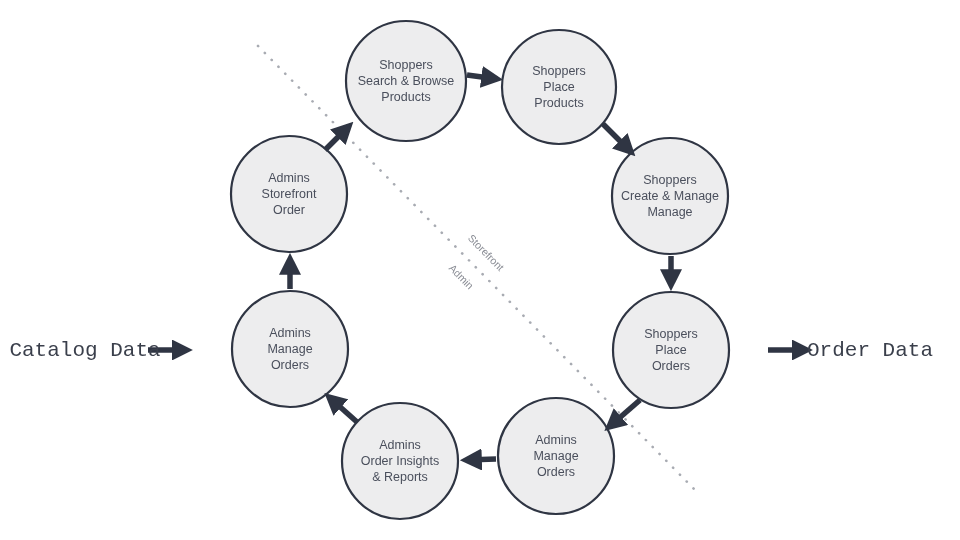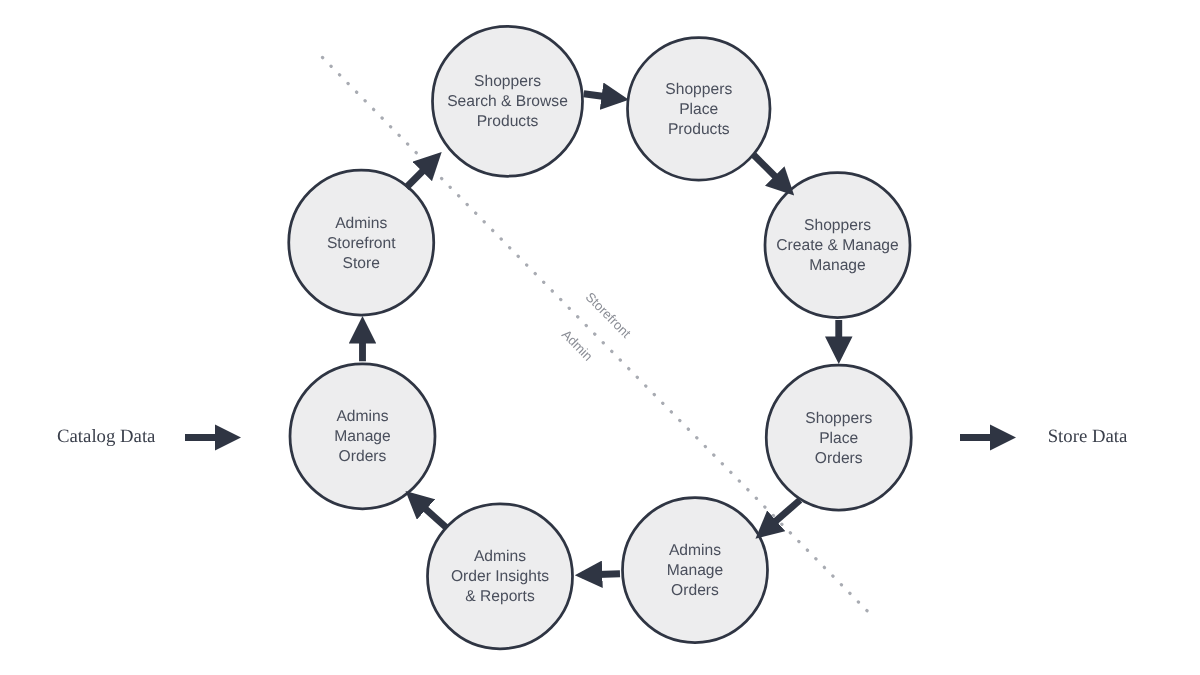--- a/index.html
+++ b/index.html
@@ -38,22 +38,22 @@
     font-size: 12.5px;
     line-height: 16px;
     text-align: center;
     transform: translate(-50%, -50%);
     pointer-events: none;
     white-space: nowrap;
   }
   .io-label {
     position: absolute;
     color: #3a3f4b;
-    font-family: Liberation Serif, serif;
-    font-size: 15px;
+    font-family: Liberation Mono, monospace;
+    font-size: 21px;
     transform: translate(-50%, -50%);
     white-space: nowrap;
   }
   .divider-label {
     position: absolute;
     color: #8a8d95;
     font-family: "Liberation Sans", sans-serif;
     font-size: 10.5px;
     white-space: nowrap;
     transform-origin: 0 50%;
@@ -161,24 +161,24 @@
 
   <div class="node-label" style="left:290px; top:349px;">
     <div>Admins</div>
     <div>Manage</div>
     <div>Orders</div>
   </div>
 
   <div class="node-label" style="left:289px; top:194px;">
     <div>Admins</div>
     <div>Storefront</div>
-    <div>Store</div>
+    <div>Order</div>
   </div>
 
   <div class="divider-label" style="left:470px; top:230px; transform: rotate(45.4deg);">Storefront</div>
 
   <div class="divider-label" style="left:451px; top:260px; transform: rotate(45.4deg);">Admin</div>
 
   <div class="io-label" style="left:85px; top:350px;">Catalog Data</div>
 
-  <div class="io-label" style="left:870px; top:350px;">Store Data</div>
+  <div class="io-label" style="left:870px; top:350px;">Order Data</div>
 
 </div>
 
 </body></html>

